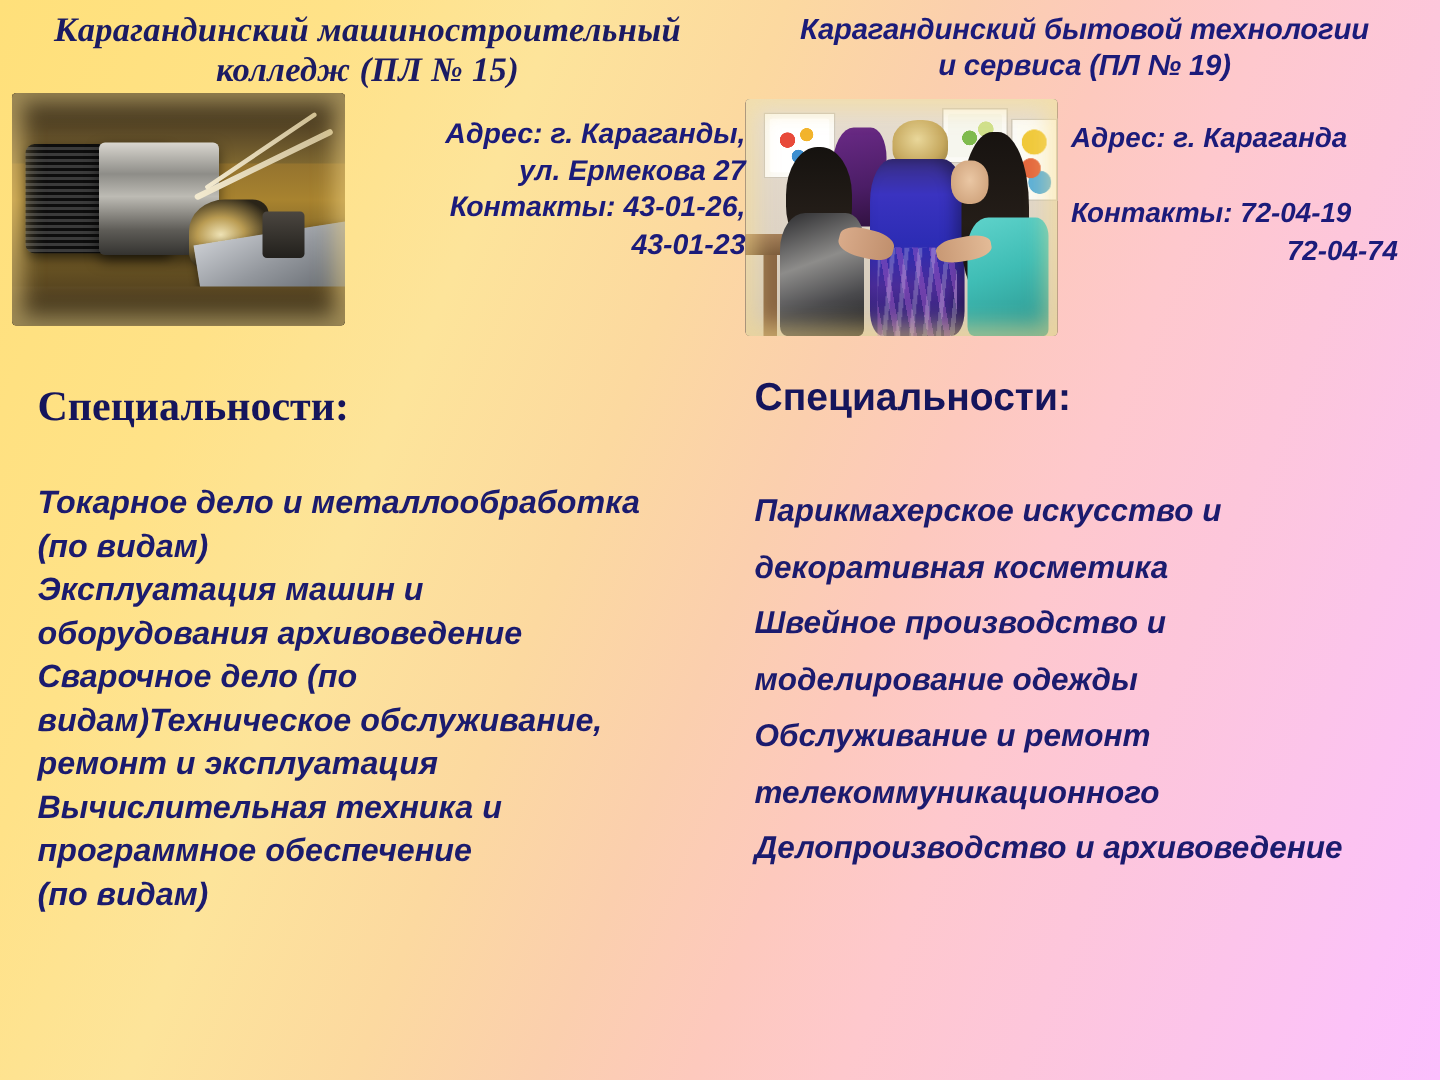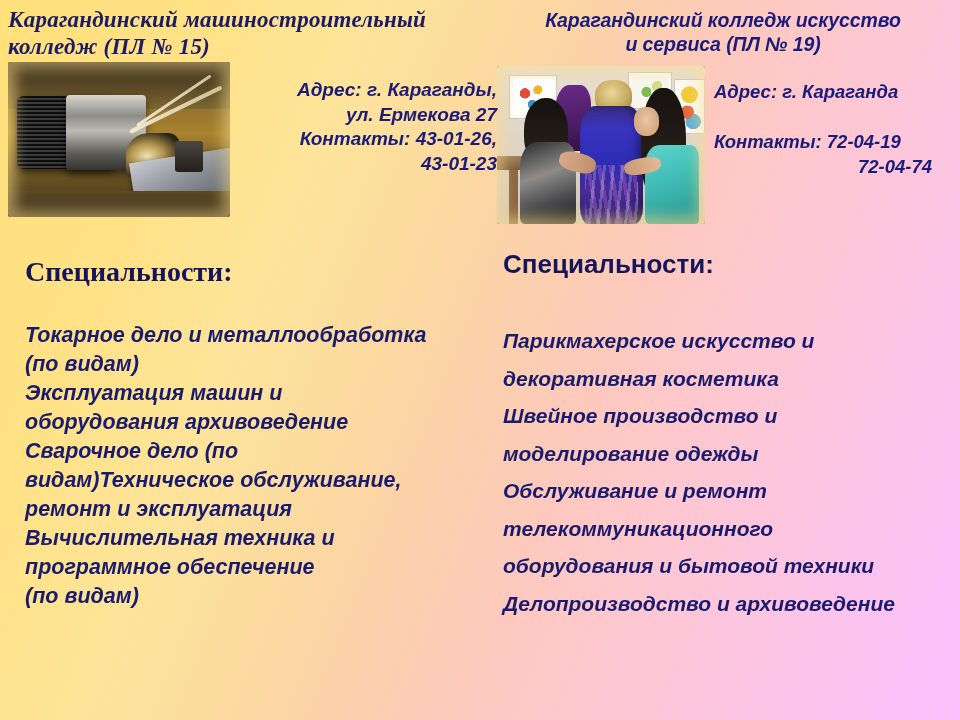--- a/index.html
+++ b/index.html
@@ -28,21 +28,21 @@
         #fcc2f7 94%,
         #fdc0ff 100%);
   }
 
   
   .title-left {
     position: absolute;
     left: 8px;
     top: 6px;
     width: 474px;
-    text-align: left;
+    text-align: center;
     font-family: "Liberation Serif", "DejaVu Serif", serif;
     font-weight: bold;
     font-style: italic;
     font-size: 23px;
     line-height: 27px;
     color: #1b1b63;
     letter-spacing: 0.2px;
   }
   .title-right {
     position: absolute;
@@ -293,21 +293,21 @@
 <body>
 
 <div id="slide">
 
   <div class="title-left">
     <div>Карагандинский машиностроительный</div>
     <div>колледж (ПЛ № 15)</div>
   </div>
 
   <div class="title-right">
-    <div>Карагандинский колледж искусство</div>
+    <div>Карагандинский бытовой технологии</div>
     <div>и сервиса (ПЛ № 19)</div>
   </div>
 
   <div class="photo" id="photo-lathe">
     <div class="inner">
       <div class="lathe-bg"></div>
       <div class="lathe-dark-band"></div>
       <div class="lathe-spindle"></div>
       <div class="lathe-chuck"></div>
       <div class="lathe-chips"></div>
@@ -379,17 +379,16 @@
 
   <div class="spec-heading-right">Специальности:</div>
 
   <ul class="spec-list" id="spec-list-right">
     <li>Парикмахерское искусство и</li>
     <li>декоративная косметика</li>
     <li>Швейное производство и</li>
     <li>моделирование одежды</li>
     <li>Обслуживание и ремонт</li>
     <li>телекоммуникационного</li>
-    <li>оборудования и бытовой техники</li>
     <li>Делопроизводство и архивоведение</li>
   </ul>
 
 </div>
 
 </body></html>

